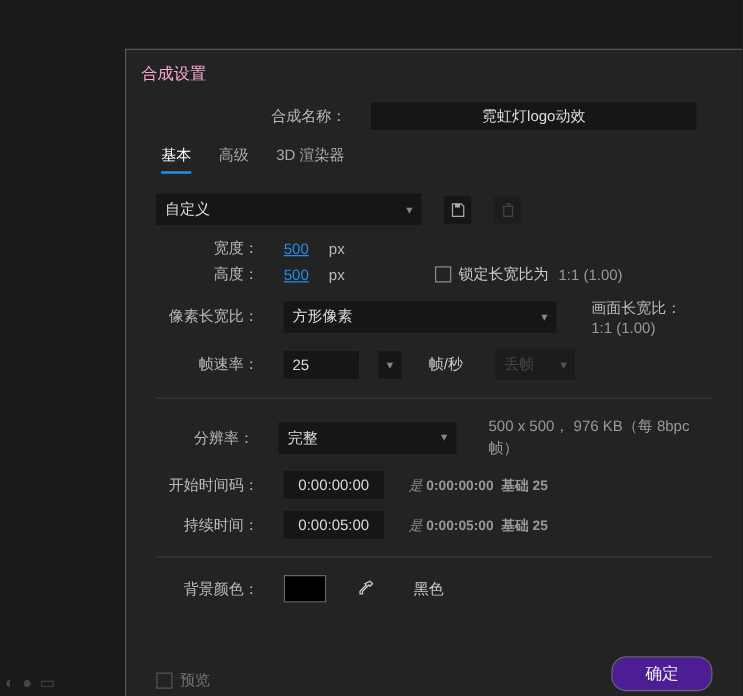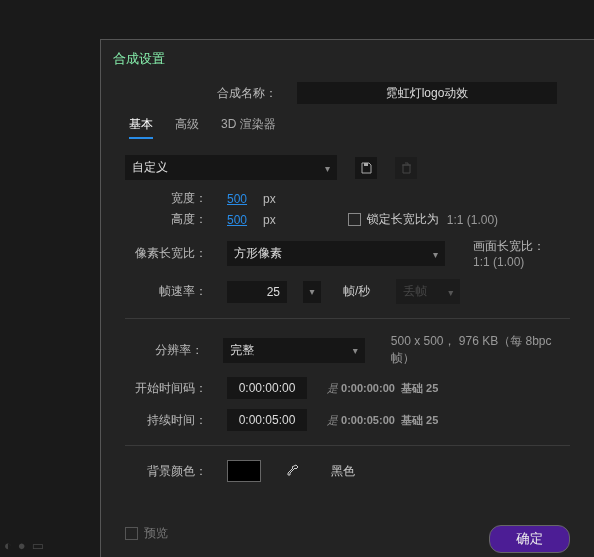--- a/index.html
+++ b/index.html
@@ -1,48 +1,48 @@
 <!DOCTYPE html>
 <html><head>
 <meta charset="utf-8">
 <style>
 * { box-sizing: border-box; margin: 0; padding: 0; font-family: "Microsoft YaHei", sans-serif; }
 body { background: #1a1a1a; color: #ccc; font-size: 12px; width: 594px; height: 557px; overflow: hidden; position: relative; }
 .dialog { position: absolute; left: 100px; top: 39px; right: 0; bottom: 0; background: #232323; border-top: 1px solid #555; border-left: 1px solid #555; }
-.dialog-title { padding: 10px 12px; color: #86efac; font-size: 13px; }
+.dialog-title { padding: 10px 12px; color: #f9a8d4; font-size: 13px; }
 .content { padding: 4px 24px 0 24px; }
 .row { display: flex; align-items: center; margin-bottom: 10px; gap: 12px; }
 .label { text-align: right; color: #bbb; padding-right: 8px; }
 .label-name { width: 160px; }
 .input-text { background: #161616; border: 1px solid #161616; color: #ddd; padding: 3px 6px; font-size: 12px; }
 .input-name { width: 260px; text-align: center; }
 .tabs { display: flex; gap: 22px; margin: 12px 0 16px 4px; }
 .tab { color: #aaa; padding-bottom: 4px; cursor: pointer; }
 .tab.active { color: #fff; border-bottom: 2px solid #288ce8; }
 .select { background: #161616; border: 1px solid #161616; color: #ddd; padding: 3px 6px; position: relative; }
 .select .arrow { position: absolute; right: 6px; top: 50%; transform: translateY(-50%); color: #888; font-size: 10px; }
 .preset-select { width: 212px; }
 .icon-btn { width: 22px; height: 22px; background: #161616; display: flex; align-items: center; justify-content: center; margin-left: 6px; color: #aaa; font-size: 11px; }
 .blue-link { color: #288ce8; text-decoration: underline; cursor: pointer; }
 .px { color: #bbb; margin-left: 4px; }
 .checkbox { width: 13px; height: 13px; border: 1px solid #888; background: transparent; display: inline-block; margin-right: 6px; }
 .lock-row { display: flex; align-items: center; margin-left: 60px; justify-content: space-between; }
 .par-select { width: 218px; margin-left: 0; }
-.fps-input { width: 60px; text-align: right; }
+.fps-input { width: 60px; }
 .fps-dd { width: 18px; height: 22px; background: #161616; margin-left: 4px; display: flex; align-items: center; justify-content: center; }
 .drop-select { width: 64px; color: #666; }
 .res-select { width: 148px; }
 .info-text { color: #999; margin-left: 14px; }
 .tc-input { width: 80px; text-align: center; }
 .hint { color: #888; margin-left: 8px; font-style: italic; font-size: 11px; }
 .hint b { font-style: normal; color: #999; }
 .swatch { width: 34px; height: 22px; background: #000; border: 1px solid #666; }
 .eyedrop { width: 22px; height: 22px; display: flex; align-items: center; justify-content: center; margin-left: 8px; color: #ccc; font-size: 13px; }
 hr { border: none; border-top: 1px solid #3a3a3a; margin: 14px 0; }
-.footer { position: absolute; bottom: 4px; left: 0; right: 0; display: flex; align-items: flex-start; padding: 0 24px; }
+.footer { position: absolute; bottom: 4px; left: 0; right: 0; display: flex; align-items: flex-end; padding: 0 24px; }
 .footer .spacer { flex: 1; }
 .btn-ok { background: #4c1d95; border: 1px solid #666; color: #eee; padding: 4px 26px; border-radius: 12px; cursor: pointer; }
 .preview-cb { display: flex; align-items: center; color: #777; }
 .section { padding-left: 0; }
 .side-info { margin-left: 16px; color: #bbb; }
 .side-info .sub { color: #999; }
 .bottom-icons { position: absolute; bottom: 4px; left: 4px; display: flex; gap: 6px; align-items: center; opacity: 0.4; }
 .bottom-icons span { font-size: 13px; color: #888; }
 </style>
 </head>

